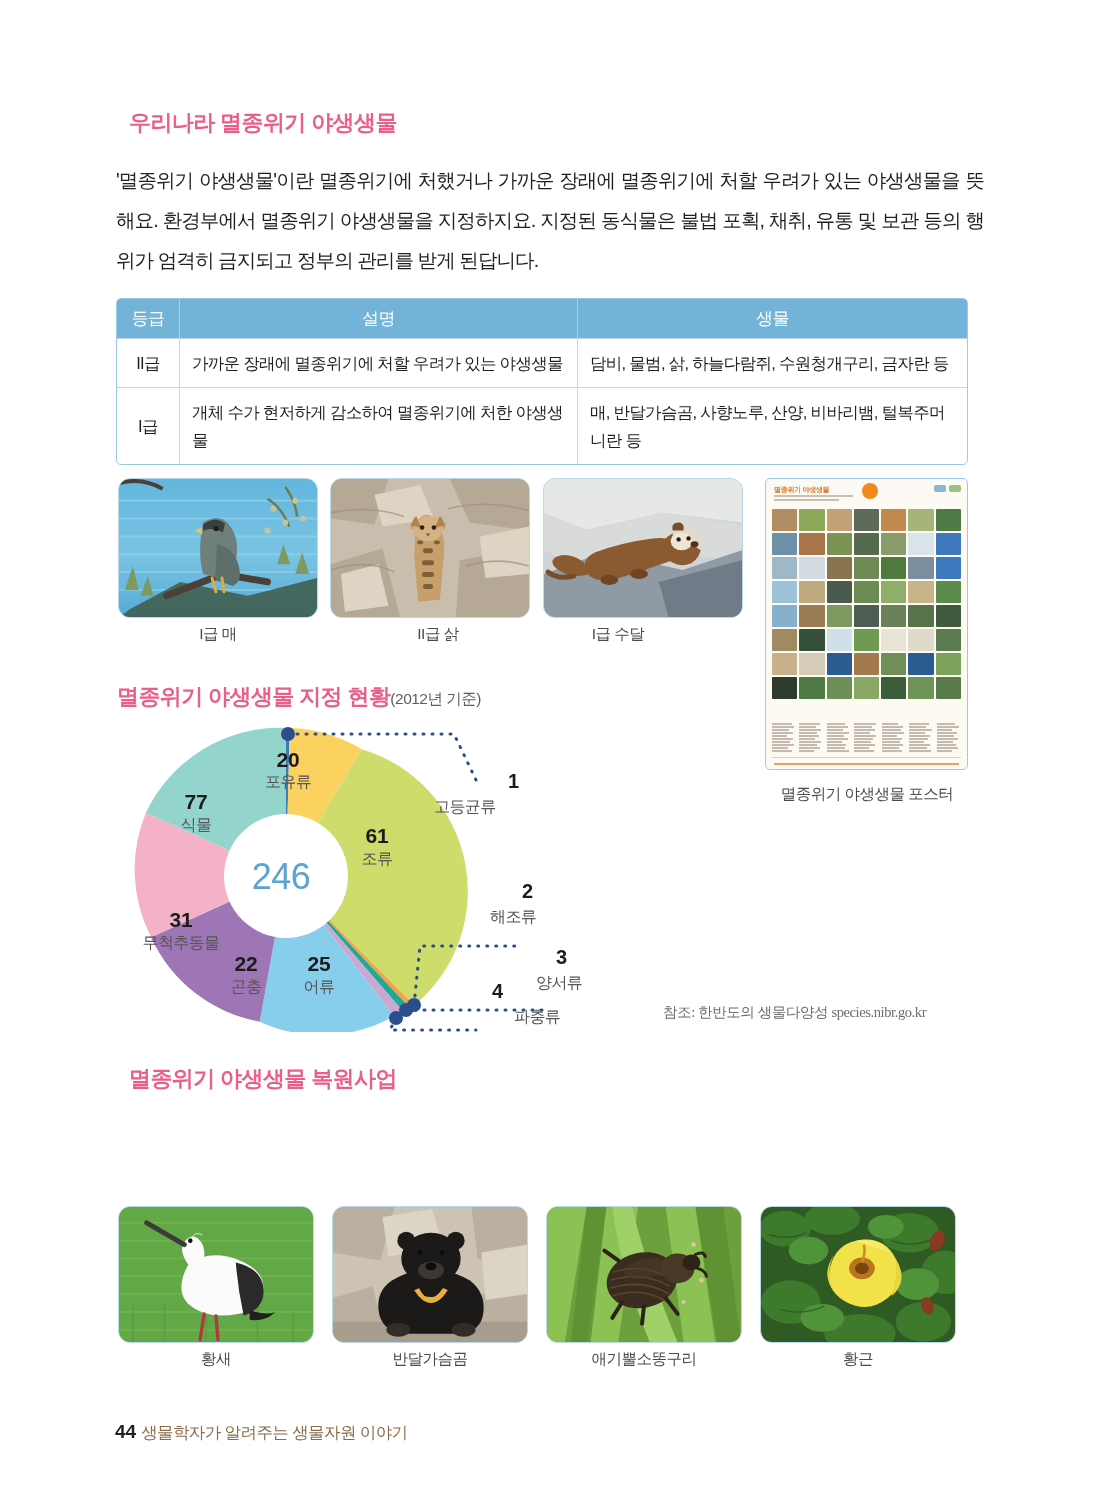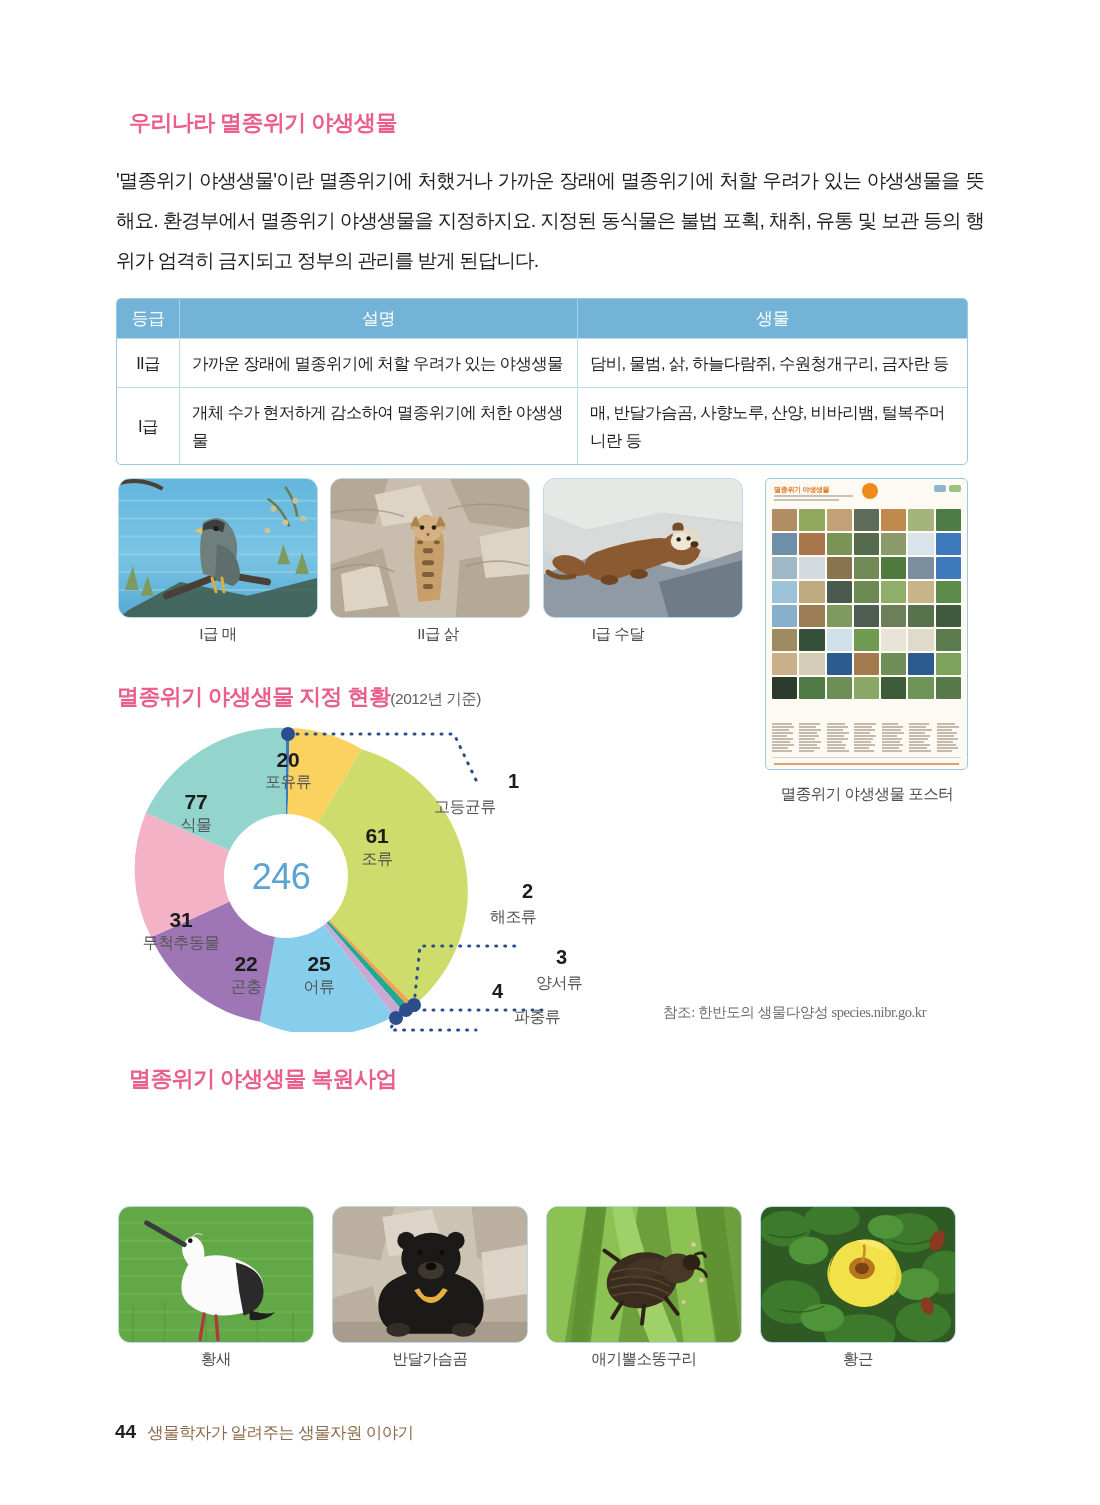--- a/index.html
+++ b/index.html
@@ -146,21 +146,21 @@
   .center-total {
     position: absolute; font-size: 36px; color: #5ba3d0; letter-spacing: -0.5px;
     text-align: center; white-space: nowrap;
   }
   .source-note {
     position: absolute; font-size: 14.5px; color: #6d6d6d;
     letter-spacing: -0.4px; white-space: nowrap;
   }
 
   
-  .footer { position: absolute; display: flex; align-items: baseline; gap: 11px; }
+  .footer { position: absolute; display: flex; align-items: baseline; gap: 5px; }
   .footer .pg { font-size: 19px; font-weight: 700; color: #231f20; }
   .footer .ttl { font-size: 16.5px; color: #8a6a4a; letter-spacing: -0.6px; }
 </style>
 </head>
 <body>
 
 <div class="page">
 
   <div class="sec-heading" style="left:117px; top:108px;">우리나라 멸종위기 야생생물</div>
 

